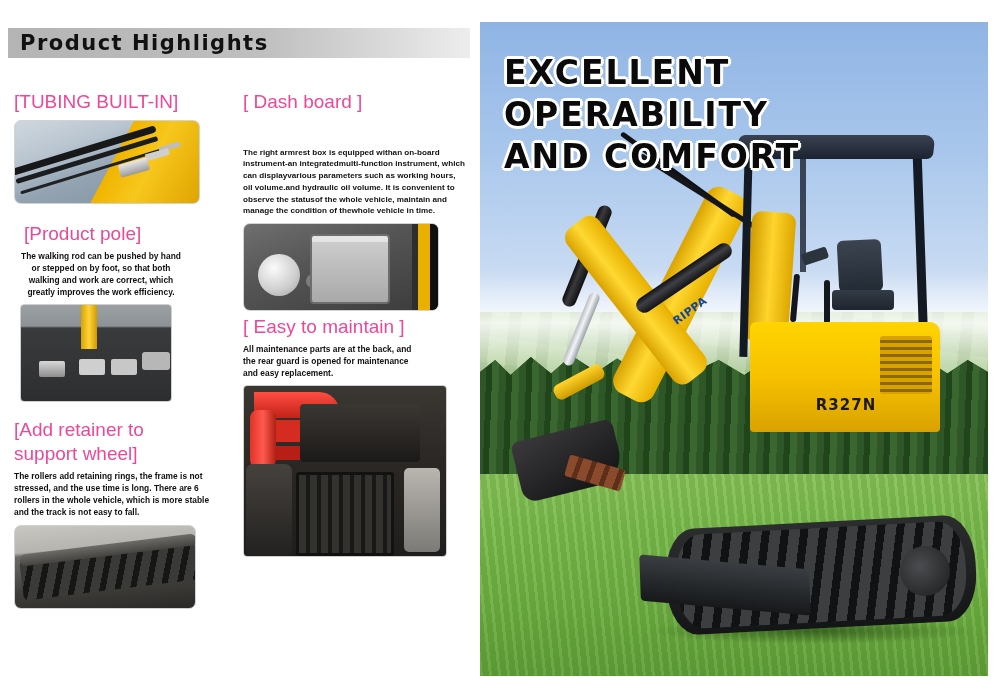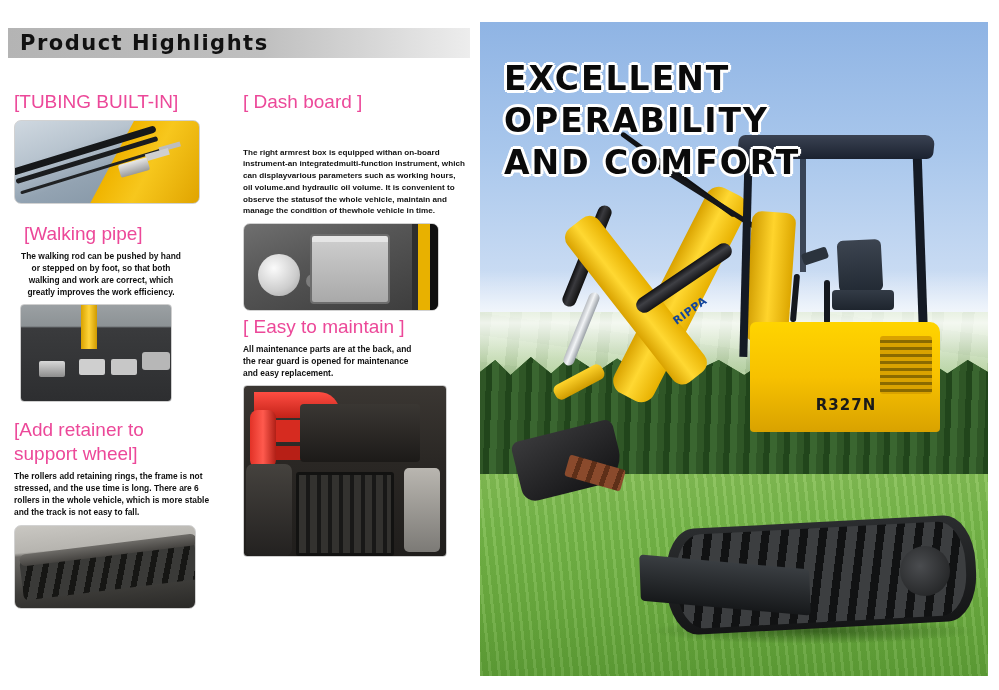--- a/index.html
+++ b/index.html
@@ -168,21 +168,21 @@
   }
 
   
   .hero {
     position: absolute; left: 480px; top: 22px;
     width: 508px; height: 654px;
     overflow: hidden;
     background: linear-gradient(180deg,#8fb4e4 0%,#a9c7ec 20%,#cfdff4 42%,#e8eff8 54%, #dfe8f0 58%, #ffffff 62%);
   }
   .hero-title {
-    position: absolute; left: 24px; top: 36px; right: 10px;
+    position: absolute; left: 24px; top: 30px; right: 10px;
     font-family: "DejaVu Sans", sans-serif;
     font-size: 33px; font-weight: bold; letter-spacing: 2px;
     line-height: 1.28; color: #0a0a0a;
     text-shadow:
       -2px -2px 0 #fff, 2px -2px 0 #fff, -2px 2px 0 #fff, 2px 2px 0 #fff,
       -3px 0 0 #fff, 3px 0 0 #fff, 0 -3px 0 #fff, 0 3px 0 #fff;
     white-space: pre-line;
     z-index: 6;
   }
 
@@ -362,21 +362,21 @@
     <div class="section-header-title">Product  Highlights</div>
 
     <div class="col col-left">
 
       <div class="block">
         <div class="block-title">[TUBING BUILT-IN]</div>
         <div class="photo ph-tubing"></div>
       </div>
 
       <div class="block" style="margin-top:18px;">
-        <div class="block-title indent">[Walking pipe]</div>
+        <div class="block-title indent">[Product pole]</div>
         <div class="block-body" style="padding-left:6px; width:168px;text-align:center;">The walking rod can be pushed by hand or stepped on by foot, so that both walking and work are correct, which greatly improves the work efficiency.</div>
         <div class="photo sq ph-walk" style="margin-left:6px;"></div>
       </div>
 
       <div class="block" style="margin-top:16px;">
         <div class="block-title">[Add retainer to
 support wheel]</div>
         <div class="block-body" style="margin-top:3px;">The rollers add retaining rings, the frame is not stressed, and the use time is long. There are 6 rollers in the whole vehicle, which is more stable and the track is not easy to fall.</div>
         <div class="photo ph-track"></div>
       </div>

